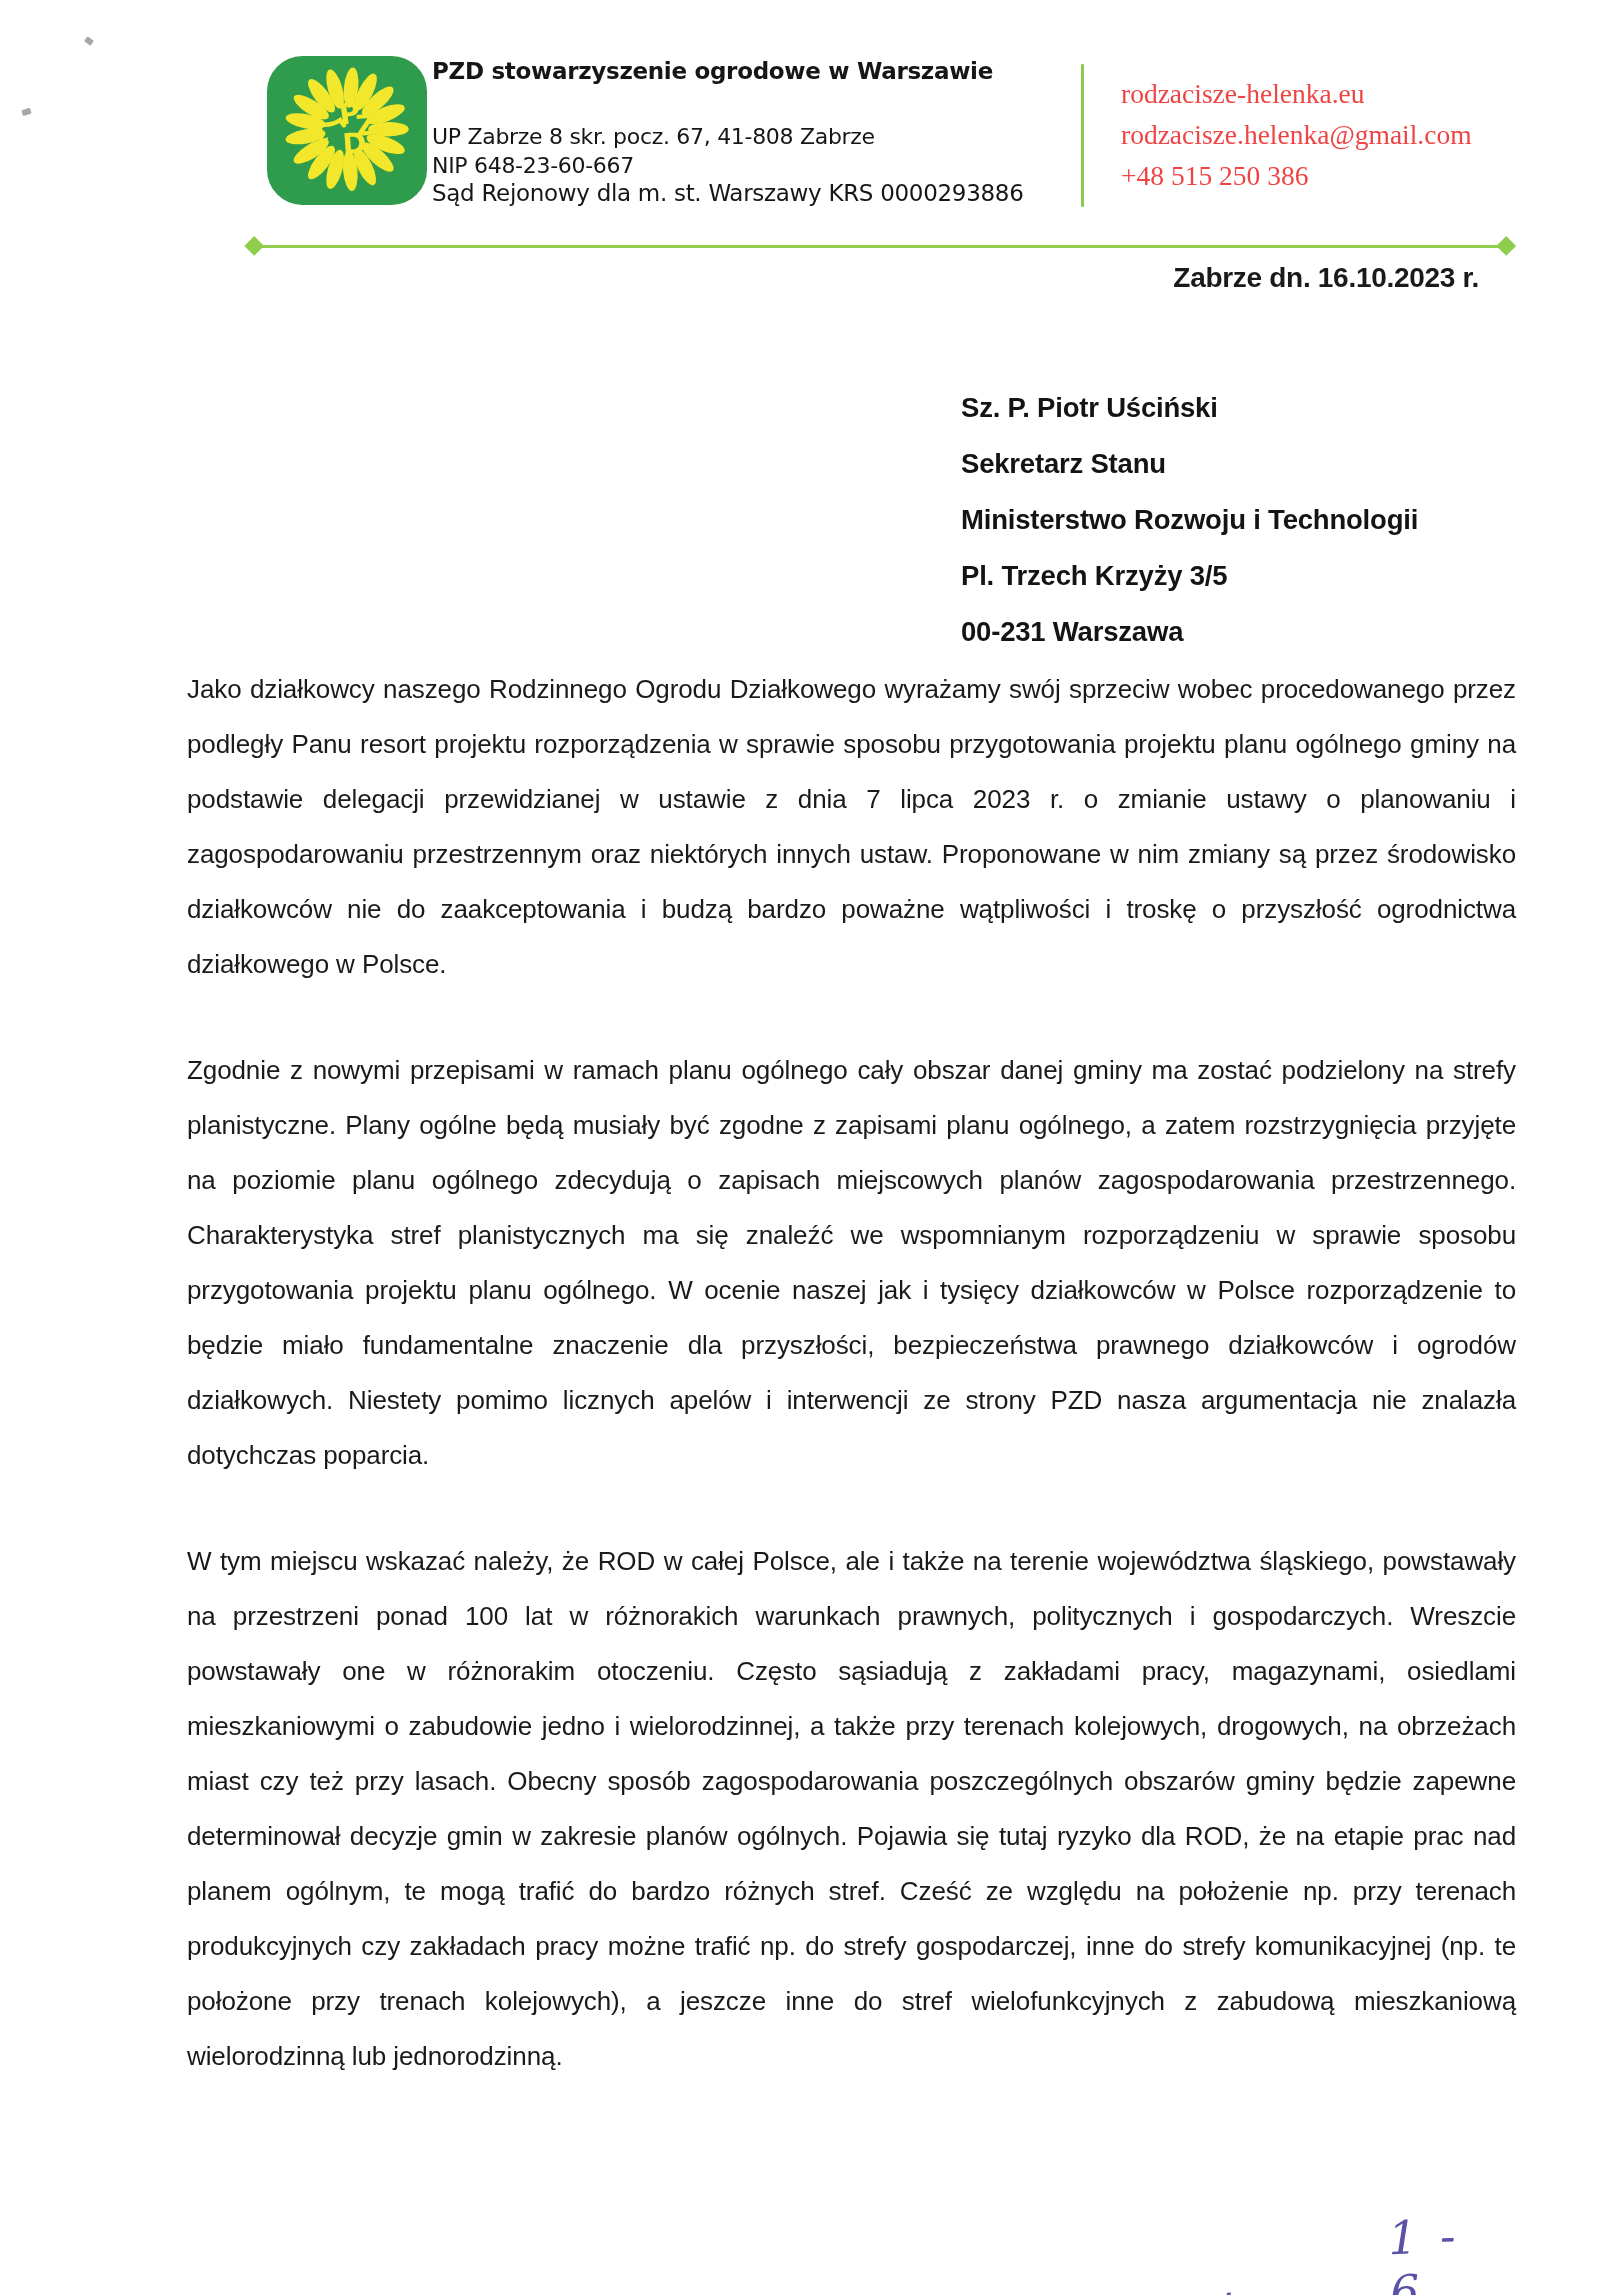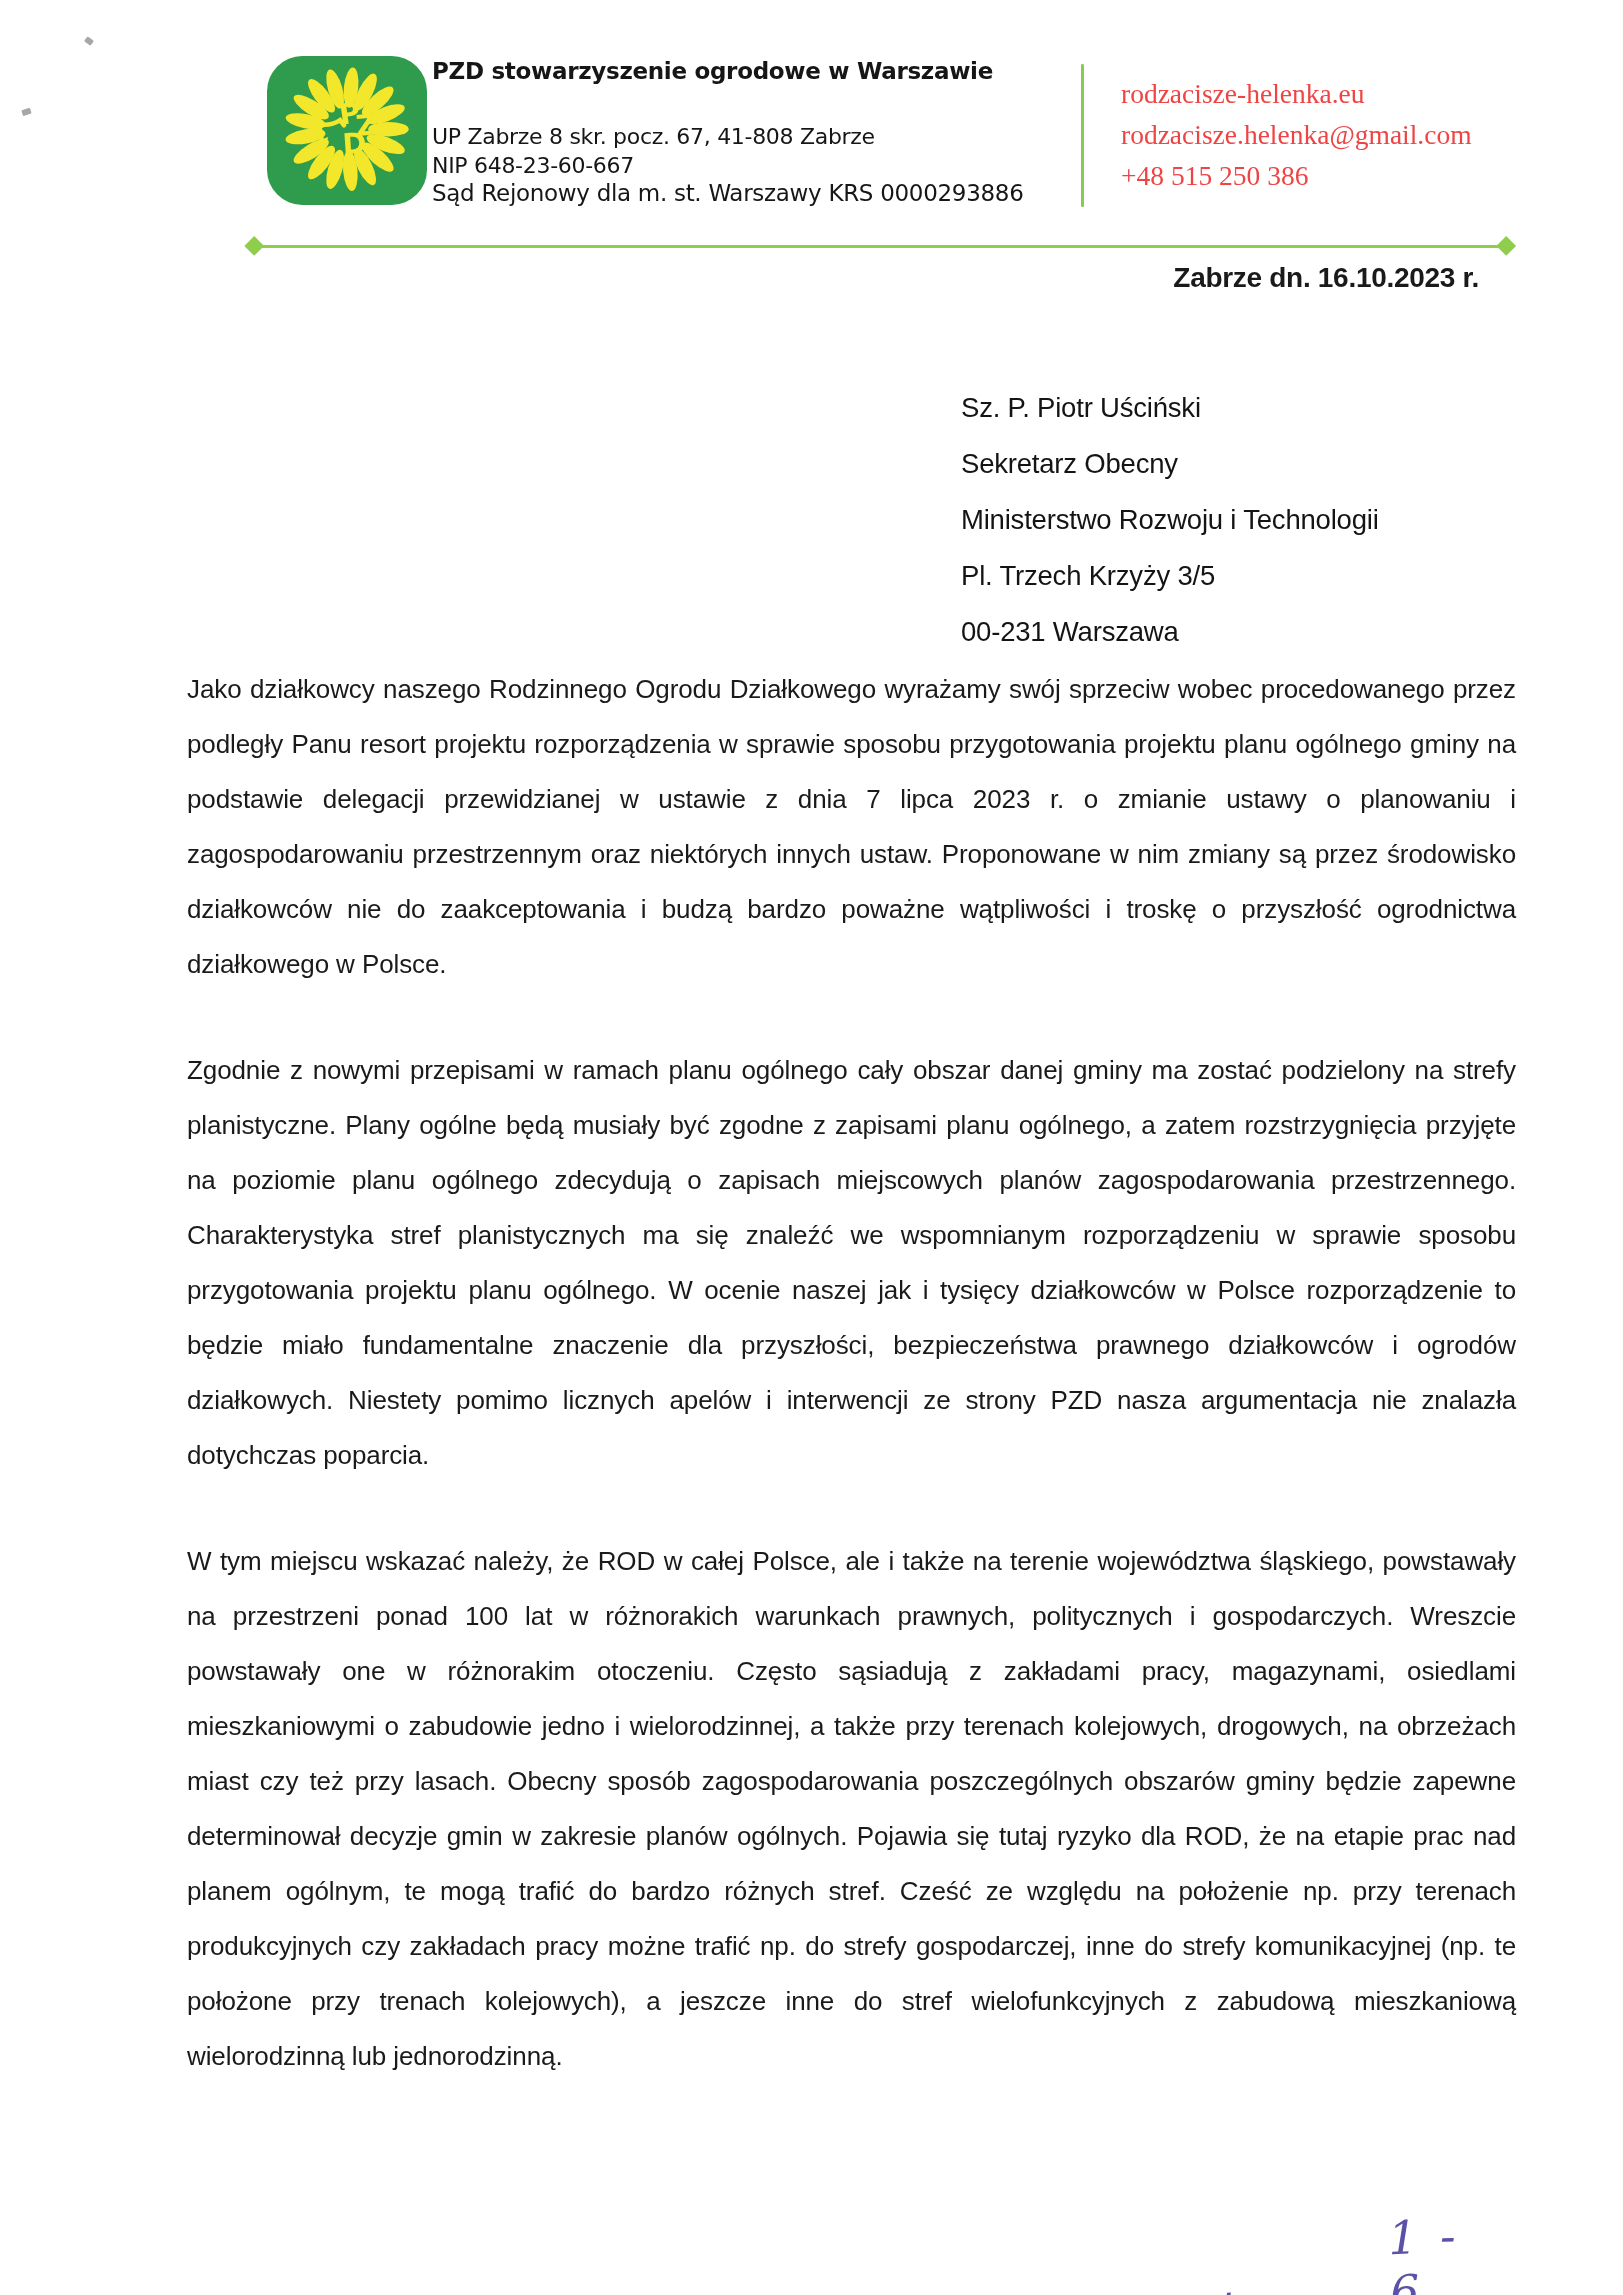--- a/index.html
+++ b/index.html
@@ -45,21 +45,21 @@
   .divider .dia.left{left:-3.9px;}
   .divider .dia.right{right:-3.9px;}
   
   .date-line{
     position:absolute;left:1115px;top:262px;width:364px;
     text-align:right;font-size:28px;font-weight:600;
     letter-spacing:-0.3px;color:#1a1a1a;
   }
   .recipient{
     position:absolute;left:961px;top:380px;width:589px;
-    font-size:27.5px;font-weight:400;line-height:56px;
+    font-size:27.5px;font-weight:700;line-height:56px;
     letter-spacing:-0.2px;color:#141414;
   }
   
   .body-par{
     position:absolute;left:187px;width:1329px;margin:0;
     font-size:26px;line-height:55px;
     text-align:justify;letter-spacing:-0.1px;color:#1a1a1a;
   }
   .p1{top:662px;}
   .p2{top:1043px;}
@@ -140,21 +140,21 @@
 
   <div class="divider">
     <span class="dia left"></span>
     <span class="dia right"></span>
   </div>
 
   <div class="date-line">Zabrze dn. 16.10.2023 r.</div>
 
   <div class="recipient">
     <div>Sz. P. Piotr Uściński</div>
-    <div>Sekretarz Obecny</div>
+    <div>Sekretarz Stanu</div>
     <div>Ministerstwo Rozwoju i Technologii</div>
     <div>Pl. Trzech Krzyży 3/5</div>
     <div>00-231 Warszawa</div>
   </div>
 
   <p class="body-par p1">Jako działkowcy naszego Rodzinnego Ogrodu Działkowego wyrażamy swój sprzeciw wobec procedowanego przez podległy Panu resort projektu rozporządzenia w sprawie sposobu przygotowania projektu planu ogólnego gminy na podstawie delegacji przewidzianej w ustawie z dnia 7 lipca 2023 r. o zmianie ustawy o planowaniu i zagospodarowaniu przestrzennym oraz niektórych innych ustaw. Proponowane w nim zmiany są przez środowisko działkowców nie do zaakceptowania i budzą bardzo poważne wątpliwości i troskę o przyszłość ogrodnictwa działkowego w Polsce.</p>
   <p class="body-par p2">Zgodnie z nowymi przepisami w ramach planu ogólnego cały obszar danej gminy ma zostać podzielony na strefy planistyczne. Plany ogólne będą musiały być zgodne z zapisami planu ogólnego, a zatem rozstrzygnięcia przyjęte na poziomie planu ogólnego zdecydują o zapisach miejscowych planów zagospodarowania przestrzennego. Charakterystyka stref planistycznych ma się znaleźć we wspomnianym rozporządzeniu w sprawie sposobu przygotowania projektu planu ogólnego. W ocenie naszej jak i tysięcy działkowców w Polsce rozporządzenie to będzie miało fundamentalne znaczenie dla przyszłości, bezpieczeństwa prawnego działkowców i ogrodów działkowych. Niestety pomimo licznych apelów i interwencji ze strony PZD nasza argumentacja nie znalazła dotychczas poparcia.</p>
   <p class="body-par p3">W tym miejscu wskazać należy, że ROD w całej Polsce, ale i także na terenie województwa śląskiego, powstawały na przestrzeni ponad 100 lat w różnorakich warunkach prawnych, politycznych i gospodarczych. Wreszcie powstawały one w różnorakim otoczeniu. Często sąsiadują z zakładami pracy, magazynami, osiedlami mieszkaniowymi o zabudowie jedno i wielorodzinnej, a także przy terenach kolejowych, drogowych, na obrzeżach miast czy też przy lasach. Obecny sposób zagospodarowania poszczególnych obszarów gminy będzie zapewne determinował decyzje gmin w zakresie planów ogólnych. Pojawia się tutaj ryzyko dla ROD, że na etapie prac nad planem ogólnym, te mogą trafić do bardzo różnych stref. Cześć ze względu na położenie np. przy terenach produkcyjnych czy zakładach pracy możne trafić np. do strefy gospodarczej, inne do strefy komunikacyjnej (np. te położone przy trenach kolejowych), a jeszcze inne do stref wielofunkcyjnych z zabudową mieszkaniową wielorodzinną lub jednorodzinną.</p>
 
   <div class="handnote">

